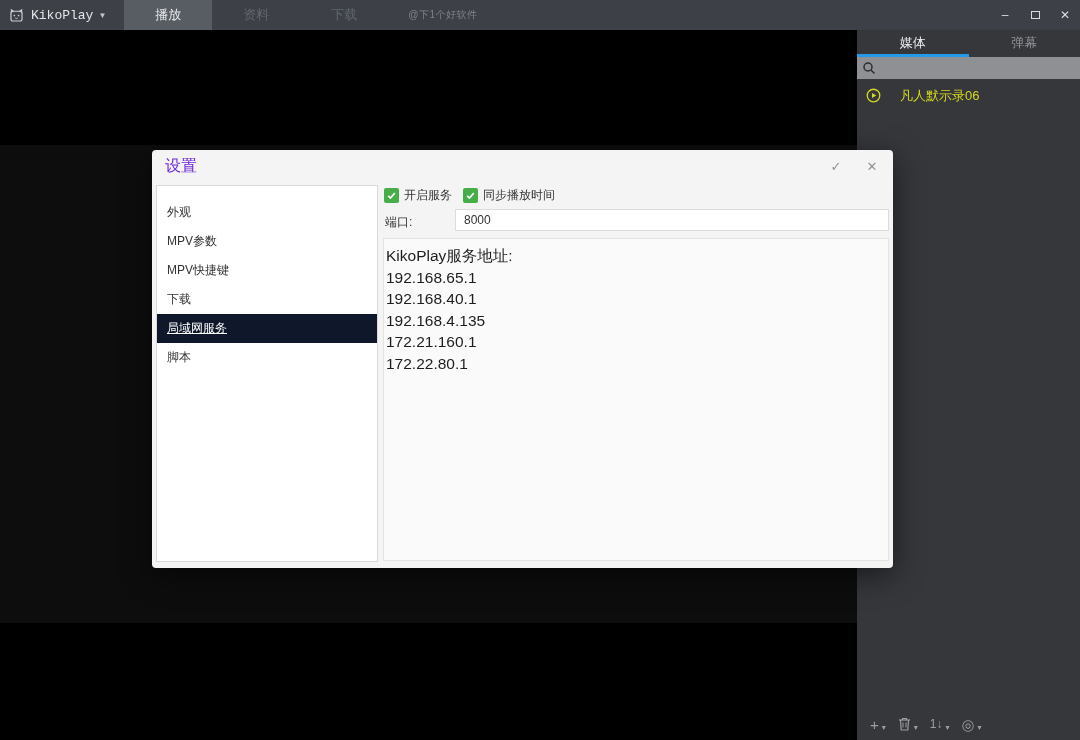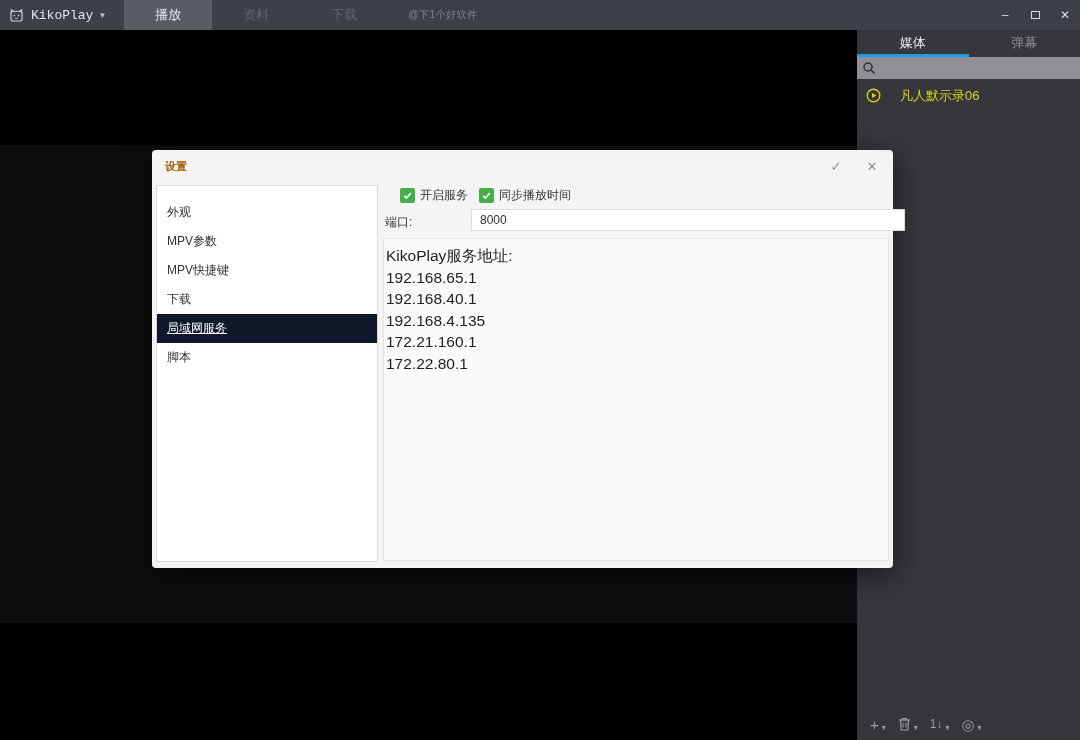--- a/index.html
+++ b/index.html
@@ -44,34 +44,34 @@
   .tool-group { display:flex; align-items:center; margin-right:12px; }
   .tool-glyph { font-size:15px; line-height:15px; }
   .tool-glyph.sort { font-size:12px; }
   .tool-caret { font-size:8px; margin-left:3px; margin-top:7px; color:#9b9ea3; }
 
   
   .dialog { position:absolute; left:152px; top:150px; width:741px; height:418px;
             background:#f4f4f5; border-radius:4px; box-shadow:0 7px 30px rgba(0,0,0,.55);
             z-index:10; font-size:12px; color:#333; }
   .dialog-titlebar { height:32px; display:flex; align-items:center; padding:0 13px; }
-  .dialog-title { font-size:11px; color:#a16207;font-weight:bold; }
+  .dialog-title { font-size:16px; color:#6d28d9; }
   .dialog-actions { margin-left:auto; display:flex; gap:20px; }
   .dlg-act { color:#8e9296; font-size:13px; width:16px; text-align:center; }
   .dialog-nav { position:absolute; left:4px; top:35px; width:222px; height:377px;
                 background:#fff; border:1px solid #d9d9d9; padding-top:12px; }
   .nav-item { height:29px; line-height:29px; padding-left:10px; font-size:12px; color:#333; }
   .nav-item.selected { background:#0f172a; color:#fff;text-decoration:underline; }
-  .opt-row { position:absolute; left:248px; top:37px; display:flex; align-items:center; }
+  .opt-row { position:absolute; left:232px; top:37px; display:flex; align-items:center; }
   .opt-pair { display:flex; align-items:center; margin-right:11px; }
   .checkbox { width:15px; height:15px; background:#45ae49; border-radius:2px;
               display:flex; align-items:center; justify-content:center; margin-right:5px; }
   .opt-label { font-size:12px; color:#333; }
   .port-label { position:absolute; left:233px; top:64px; font-size:12px; color:#333; }
-  .port-input { position:absolute; left:319px; top:59px; width:434px; height:22px;
+  .port-input { position:absolute; left:303px; top:59px; width:434px; height:22px;
                 border:1px solid #dcdcdc; background:#fff; padding:0 8px; font-size:12px;
                 color:#333; outline:none; }
   .service-box { position:absolute; left:231px; top:88px; width:506px; height:323px;
                  background:#fafafa; border:1px solid #e3e3e3; padding:6px 2px;
                  font-size:15.5px; line-height:21.6px; color:#1e1e1e; overflow:hidden; }
 </style>
 </head>
 <body>
 
 <div class="topbar">

